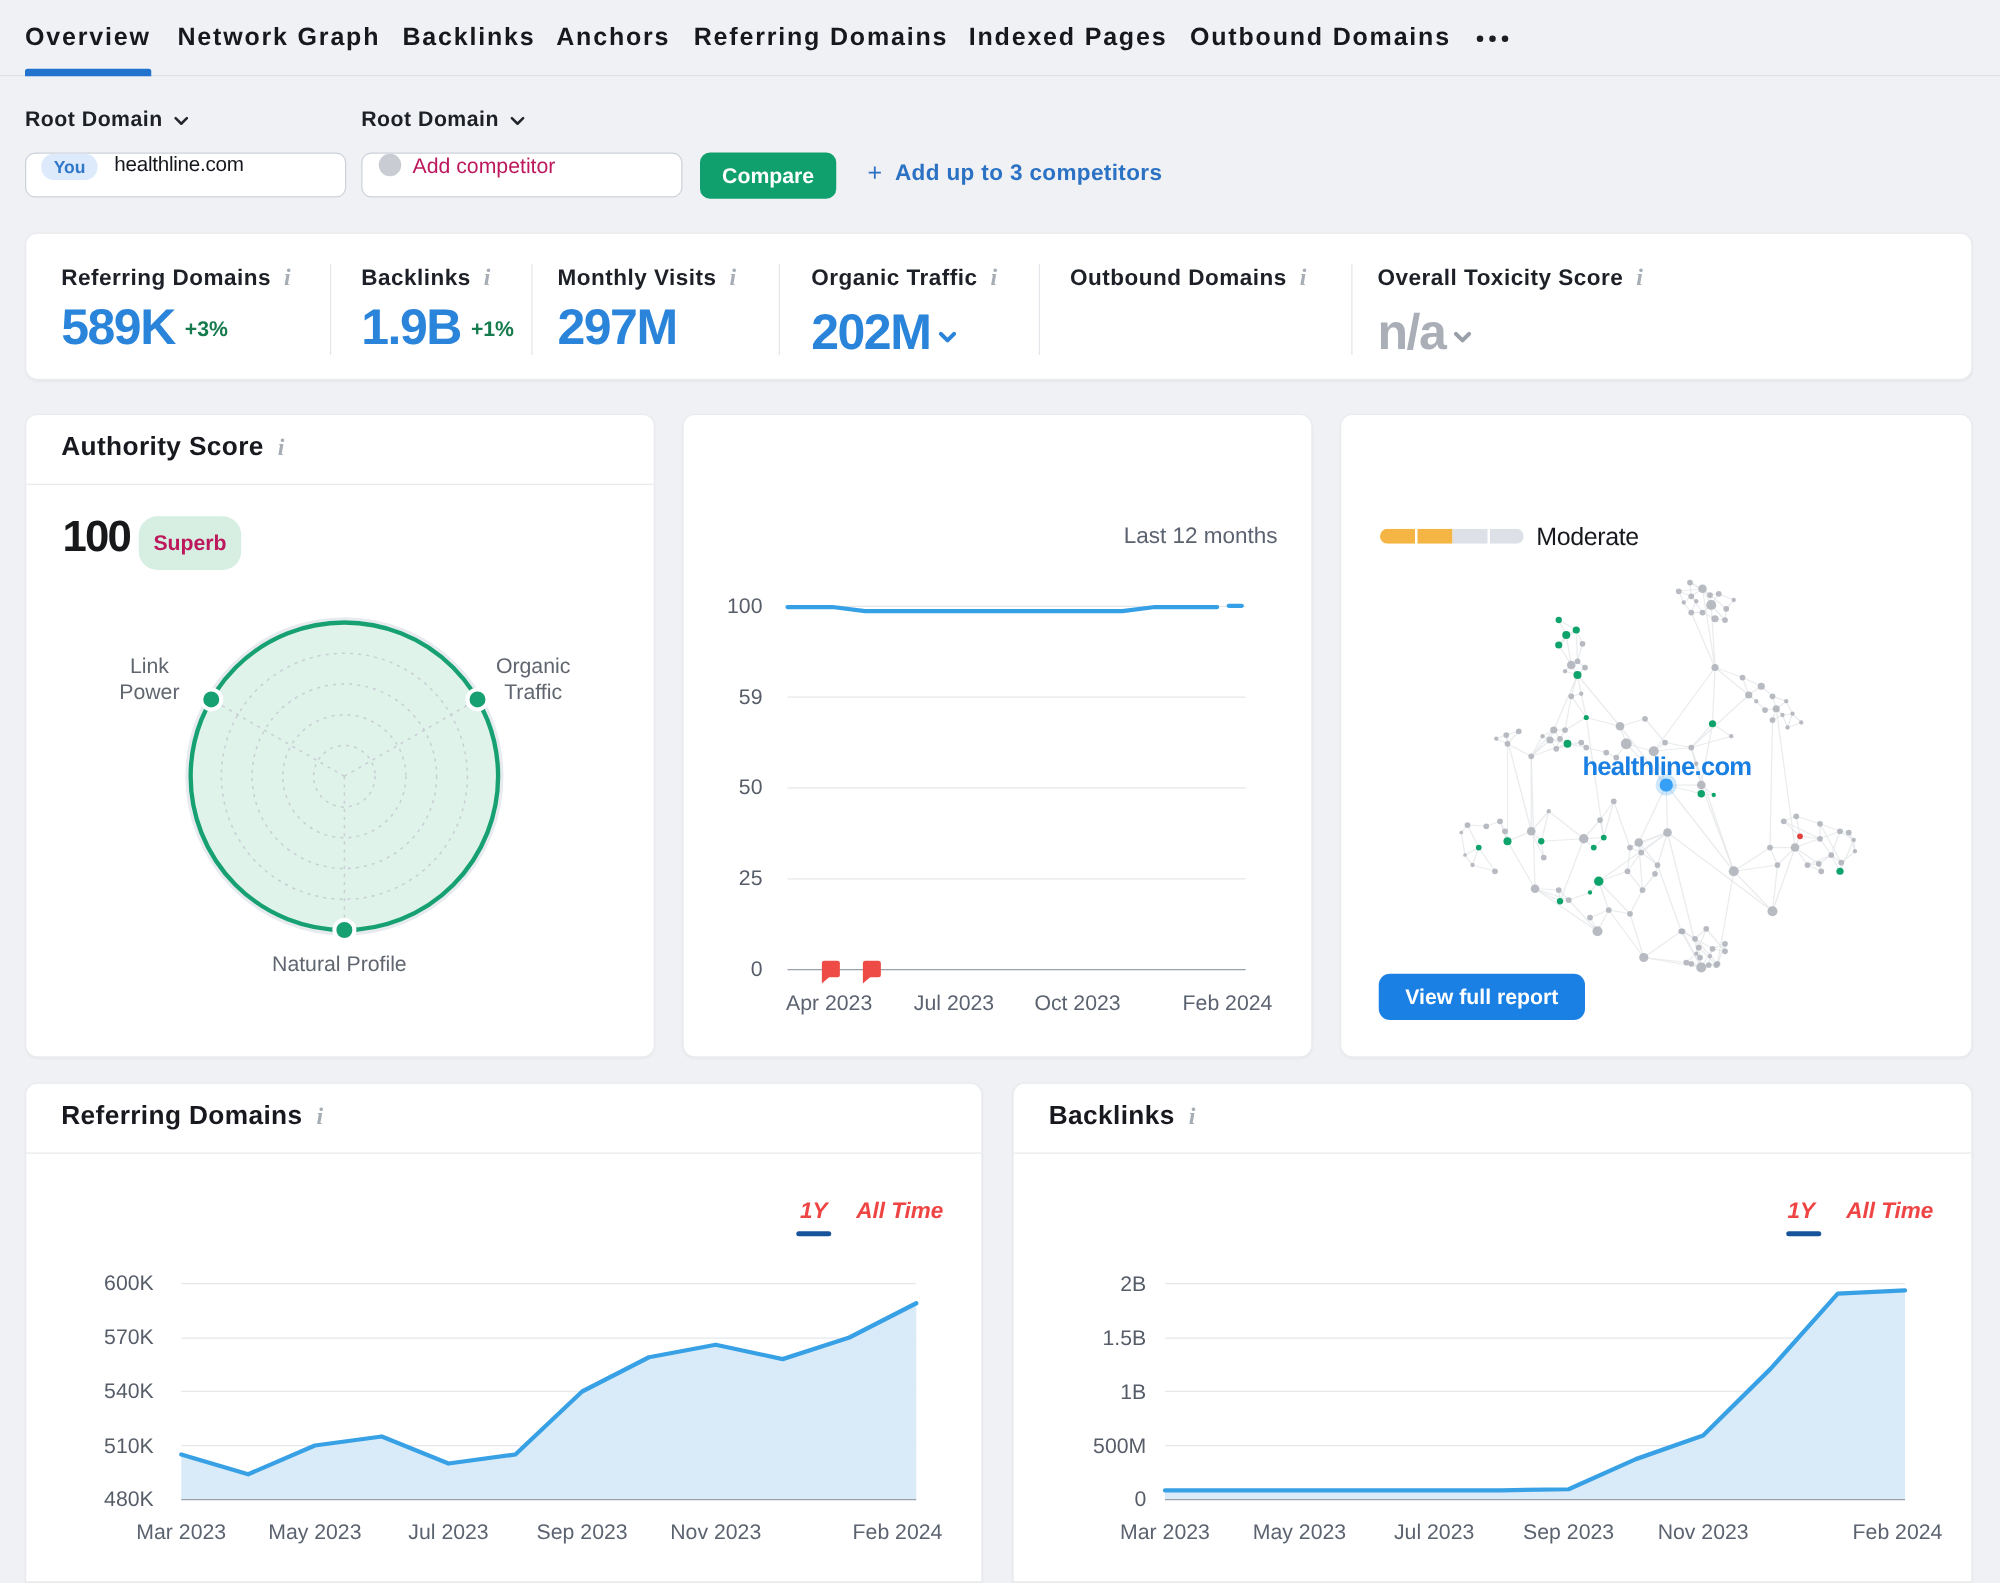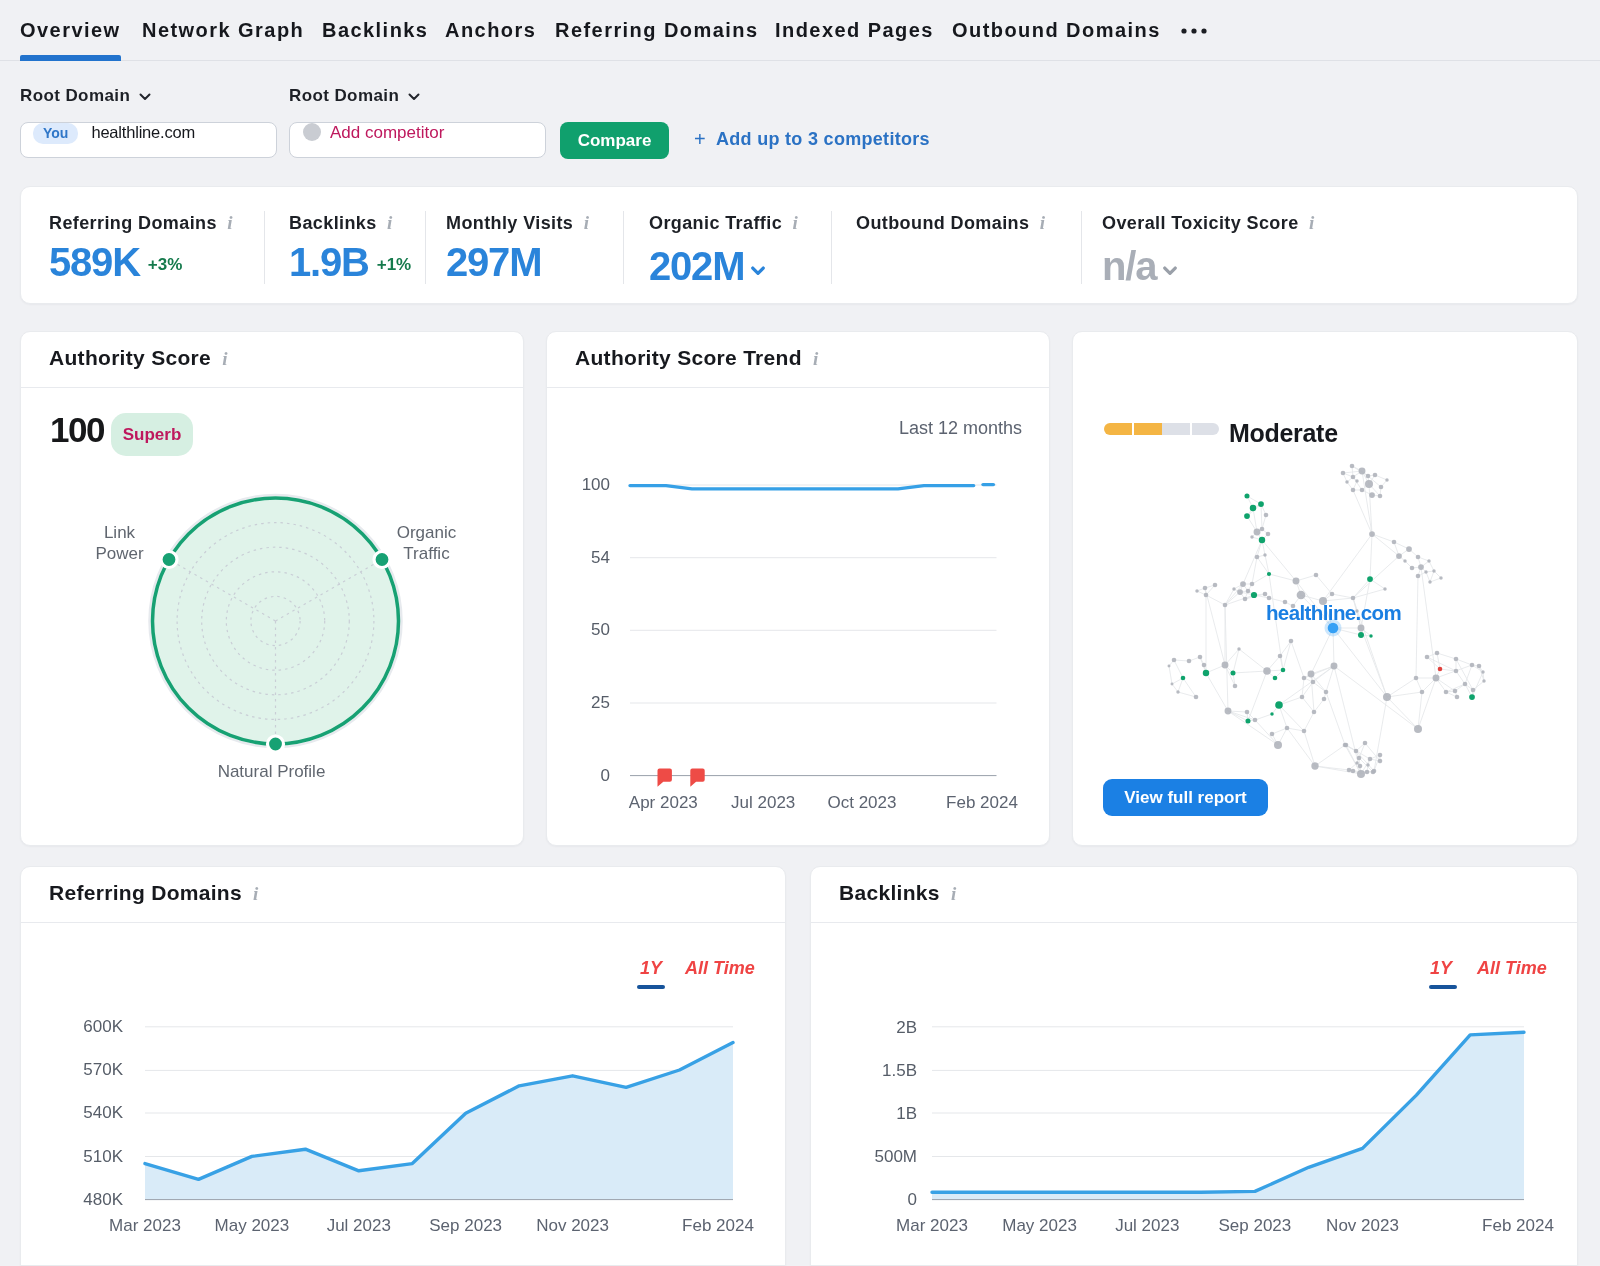--- a/index.html
+++ b/index.html
@@ -134,58 +134,55 @@
       <circle cx="148.0" cy="227.5" r="8" fill="#17a173" stroke="#fff" stroke-width="3.2"></circle>
       <circle cx="361.0" cy="227.5" r="8" fill="#17a173" stroke="#fff" stroke-width="3.2"></circle>
       <circle cx="254.5" cy="412.0" r="8" fill="#17a173" stroke="#fff" stroke-width="3.2"></circle>
     </svg>
   <div class="abs" style="left:18px;top:190px;width:161px;text-align:center;font-size:17px;line-height:21px;color:#60666f">Link<br>Power</div>
   <div class="abs" style="left:325px;top:190px;width:161px;text-align:center;font-size:17px;line-height:21px;color:#60666f">Organic<br>Traffic</div>
   <div class="abs" style="left:170px;top:430px;width:161px;text-align:center;font-size:17px;color:#60666f">Natural Profile</div>
 </div>
 
 <div class="card" style="left:546px;top:331px;width:504px;height:515px">
-  <div class="chead">
-      <span class="ctitle">Authority Score Trend <span class="info">i</span></span>
-    </div>
   <div class="abs" style="right:27px;top:86px;font-size:18px;color:#5c6370">Last 12 months</div>
   <svg class="abs" width="504" height="515" style="left:0;top:0">
 <line x1="83" y1="153" x2="449.5" y2="153" stroke="#e5e7ea" stroke-width="1"></line>
       <line x1="83" y1="225.7" x2="449.5" y2="225.7" stroke="#e5e7ea" stroke-width="1"></line>
       <line x1="83" y1="298.3" x2="449.5" y2="298.3" stroke="#e5e7ea" stroke-width="1"></line>
       <line x1="83" y1="371" x2="449.5" y2="371" stroke="#e5e7ea" stroke-width="1"></line>
 <line x1="83" y1="443.6" x2="449.5" y2="443.6" stroke="#99a0aa" stroke-width="1"></line>
 <polyline points="83,153.6 119,153.6 145,156.9 351,156.9 377,153.6 426.7,153.6" fill="none" stroke="#36a0e6" stroke-width="3.4" stroke-linecap="round" stroke-linejoin="round"></polyline>
 <line x1="436" y1="152.6" x2="446.4" y2="152.6" stroke="#36a0e6" stroke-width="3.4" stroke-linecap="round"></line>
 <g fill="#ee4b46">
         <path d="M0 2 Q0 0 2 0 L12.4 0 Q14.4 0 14.4 2 L14.4 11.3 Q14.4 13.3 12.4 13.3 L5.8 13.3 L0 18.2 Z" transform="translate(110.5,436.5)"></path>
         <path d="M0 2 Q0 0 2 0 L12.4 0 Q14.4 0 14.4 2 L14.4 11.3 Q14.4 13.3 12.4 13.3 L5.8 13.3 L0 18.2 Z" transform="translate(143.3,436.5)"></path>
       </g>
 </svg>
     <div class="ylab" style="left:3px;top:143px;width:60px">100</div>
-    <div class="ylab" style="left:3px;top:215.7px;width:60px">54</div>
+    <div class="ylab" style="left:3px;top:215.7px;width:60px">59</div>
     <div class="ylab" style="left:3px;top:288.3px;width:60px">50</div>
     <div class="ylab" style="left:3px;top:361px;width:60px">25</div>
     <div class="ylab" style="left:3px;top:433.6px;width:60px">0</div>
     <div class="xlab" style="left:71.3px;top:460px;width:90px">Apr 2023</div>
     <div class="xlab" style="left:171.2px;top:460px;width:90px">Jul 2023</div>
     <div class="xlab" style="left:270px;top:460px;width:90px">Oct 2023</div>
     <div class="xlab" style="left:390px;top:460px;width:90px">Feb 2024</div>
 </div>
 
 <div class="card" style="left:1072px;top:331px;width:506px;height:515px">
   <div class="abs" style="left:31px;top:91px;width:115px;height:12px">
       <div style="position:absolute;left:0;top:0;width:115px;height:11.5px;border-radius:6px;overflow:hidden">
         <div style="position:absolute;left:0;width:28px;height:100%;background:#f4b544"></div>
         <div style="position:absolute;left:29.5px;width:28px;height:100%;background:#f4b544"></div>
         <div style="position:absolute;left:57.5px;width:28.5px;height:100%;background:#dde0e7"></div>
         <div style="position:absolute;left:87.5px;width:27.5px;height:100%;background:#dde0e7"></div>
       </div>
     </div>
-  <div class="abs" style="left:156px;top:87px;font-size:25px;font-weight:700;color:#17191e;letter-spacing:-0.3px">Moderate</div>
+  <div class="abs" style="left:156px;top:87px;font-size:20px;font-weight:400;color:#17191e;letter-spacing:-0.3px">Moderate</div>
   <svg class="abs" width="506" height="515" style="left:0;top:0">
   <g stroke="#e5e7ea" stroke-width="1" stroke-opacity="0.85">
 <line x1="270" y1="141" x2="289" y2="139"></line>
 <line x1="270" y1="141" x2="280" y2="145"></line>
 <line x1="270" y1="141" x2="274" y2="150"></line>
 <line x1="279" y1="134" x2="289" y2="139"></line>
 <line x1="279" y1="134" x2="280" y2="145"></line>
 <line x1="279" y1="134" x2="295" y2="144"></line>
 <line x1="289" y1="139" x2="280" y2="145"></line>
 <line x1="289" y1="139" x2="295" y2="144"></line>

